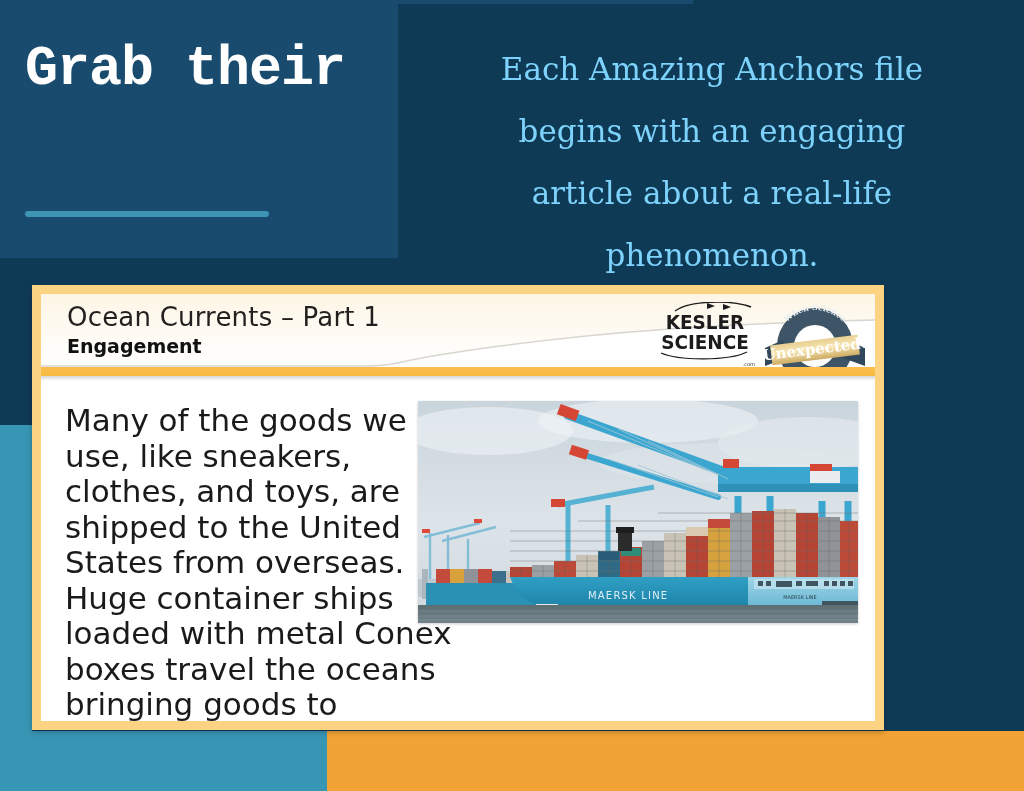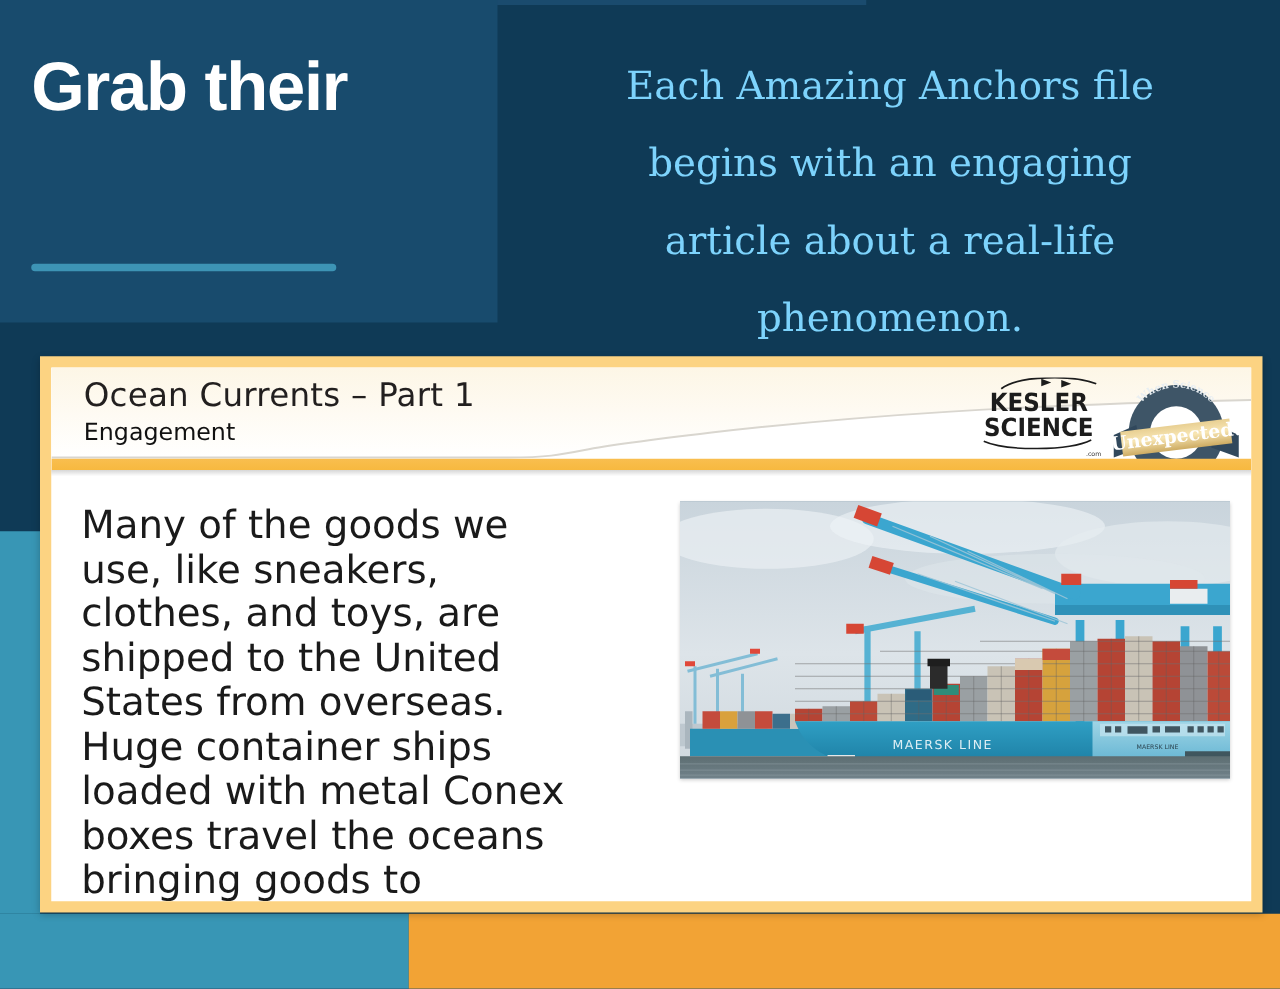--- a/index.html
+++ b/index.html
@@ -11,21 +11,21 @@
     overflow:hidden;
   }
 
   
   #bg-dark-right { position:absolute; left:0; top:0; width:1024px; height:791px; background:#0f3a56; }
   #bg-topstrip   { position:absolute; left:85px; top:0; width:608px; height:4px; background:#1a4b6e; }
   #bg-left-panel { position:absolute; left:0; top:0; width:398px; height:258px; background:#184b6d; }
 
   #title-block { position:absolute; left:25px; top:38px; width:370px; }
   #title-line1, #title-line2 {
-    font-family:Liberation Sans, sans-serif;
+    font-family:Liberation Mono, monospace;
     font-weight:bold;
     font-size:55px;
     line-height:63px;
     letter-spacing:-1px;
     color:#ffffff;
   }
   #title-accent { position:absolute; left:25px; top:211px; width:244px; height:6px;
                   background:#3d94b5; border-radius:3px; }
 
   #intro-block { position:absolute; left:418px; top:38px; width:588px; text-align:center; }
@@ -37,21 +37,21 @@
     white-space:nowrap;
   }
 
   
   #bar-teal   { position:absolute; left:0;     top:731px; width:327px; height:60px; background:#3896b5; }
   #bar-orange { position:absolute; left:327px; top:731px; width:697px; height:60px; background:#f2a335; }
   #bar-teal-left { position:absolute; left:0; top:425px; width:32px; height:306px; background:#3896b5; }
 
   
   #doc-card {
-    position:absolute; left:32px; top:285px; width:978px; height:445px;
+    position:absolute; left:32px; top:285px; width:852px; height:445px;
     background:#fcd382; padding:9px;
     box-shadow:0 2px 6px rgba(0,0,0,.25);
   }
   #doc-inner { position:relative; width:100%; height:100%; background:#ffffff; overflow:hidden; }
 
   
   #doc-header { position:relative; height:82px; background:#ffffff; overflow:hidden; }
   #doc-header-swoosh {
     position:absolute; left:0; top:0; width:100%; height:82px;
   }
@@ -60,21 +60,21 @@
     background:linear-gradient(#f9be4f,#f7b93f);
   }
   #doc-title {
     position:absolute; left:26px; top:8px;
     font-family:"DejaVu Sans", sans-serif;
     font-size:26px; color:#221f1f; letter-spacing:.2px;
   }
   #doc-subtitle {
     position:absolute; left:26px; top:41px;
     font-family:"DejaVu Sans", sans-serif;
-    font-size:19px; font-weight:normal; color:#111111;
+    font-size:19px; font-weight:bold; color:#111111;
   }
 
   
   #logo { position:absolute; right:120px; top:18px; width:100px; text-align:center; }
   #logo-l1, #logo-l2 {
     font-family:"DejaVu Sans", sans-serif; font-weight:bold;
     font-size:20px; line-height:20px; color:#1c1c1c;
     letter-spacing:0px; transform:scaleX(.92);
   }
   #logo-dotcom { font-family:"DejaVu Sans", sans-serif; font-size:5px; color:#333;

